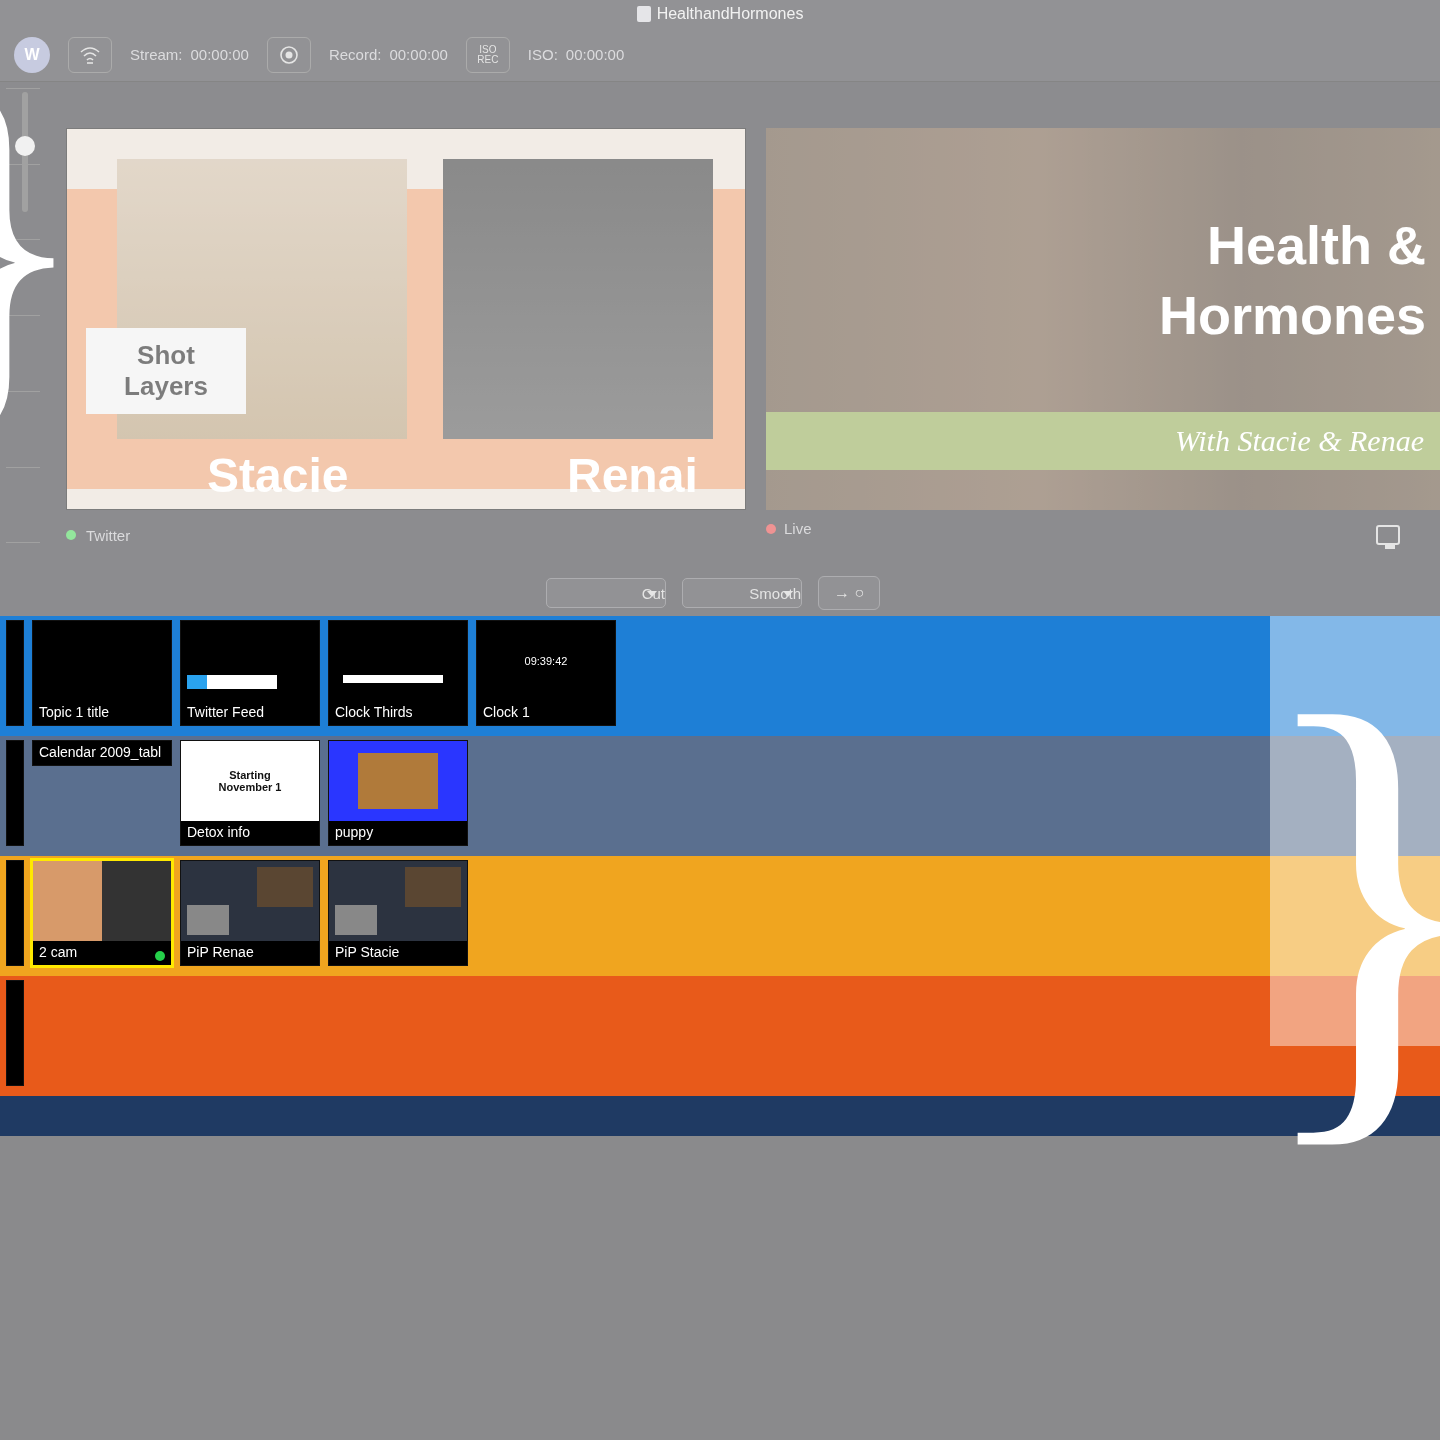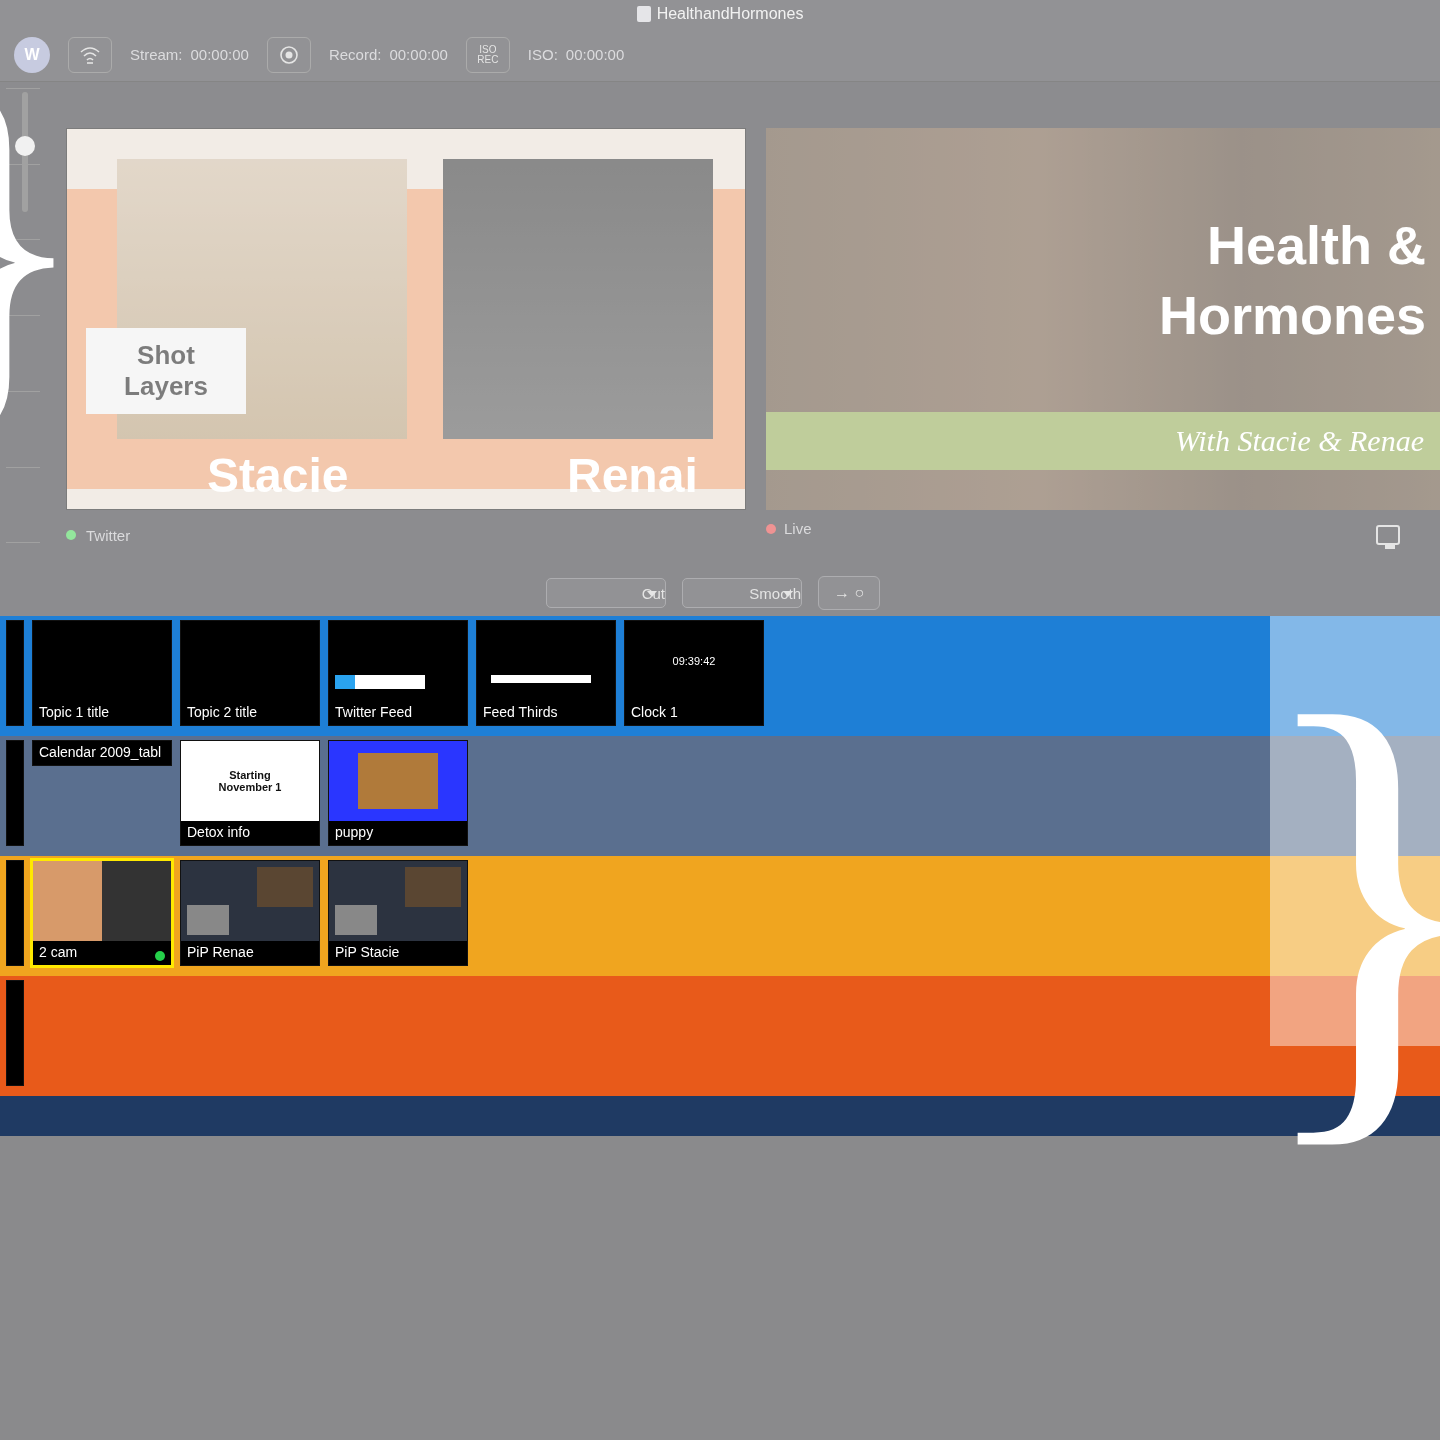--- a/index.html
+++ b/index.html
@@ -191,34 +191,30 @@
       <div class="bg"></div>
       <div class="shot" style="width: 18px;">
         <div class="thumb"></div>
         <div class="cap"></div>
       </div>
       <div class="shot">
         <div class="thumb"></div>
         <div class="cap">Topic 1 title</div>
       </div>
       <div class="shot">
-        <div class="thumb"></div>
-        <div class="cap">Topic 2 title</div>
-      </div>
-      <div class="shot">
         <div class="thumb">
           <div class="th-twitter"></div>
         </div>
         <div class="cap">Twitter Feed</div>
       </div>
       <div class="shot">
         <div class="thumb">
           <div class="th-lt"></div>
         </div>
-        <div class="cap">Feed Thirds</div>
+        <div class="cap">Clock Thirds</div>
       </div>
       <div class="shot">
         <div class="thumb">
           <div class="th-clock">09:39:42</div>
         </div>
         <div class="cap">Clock 1</div>
       </div>
     </div>
     <div class="row slate">
       <div class="bg"></div>

